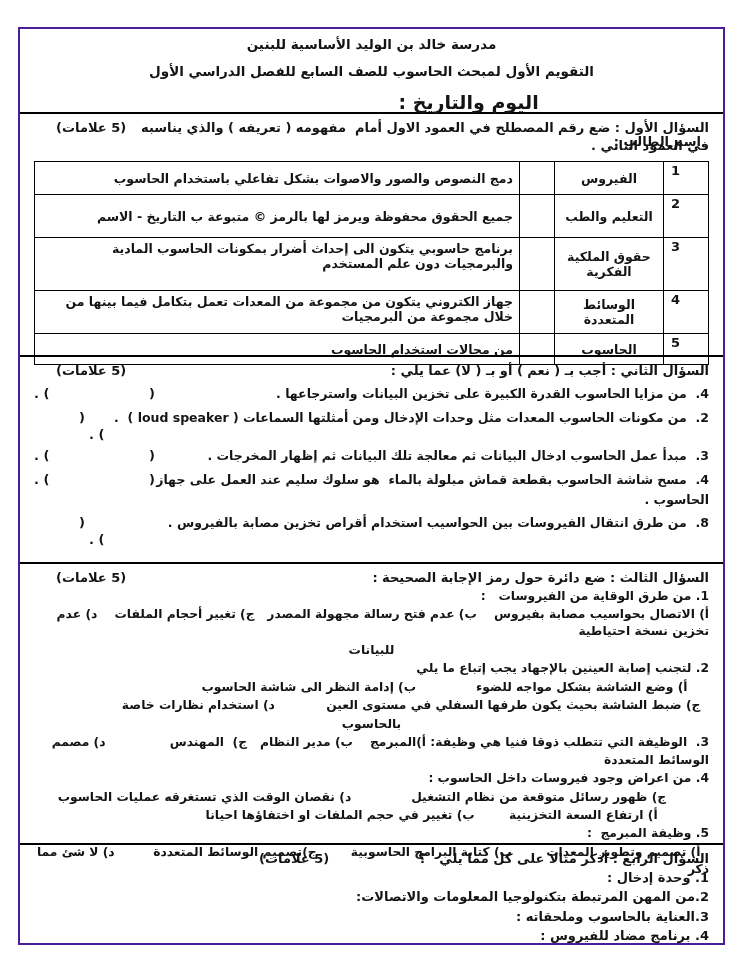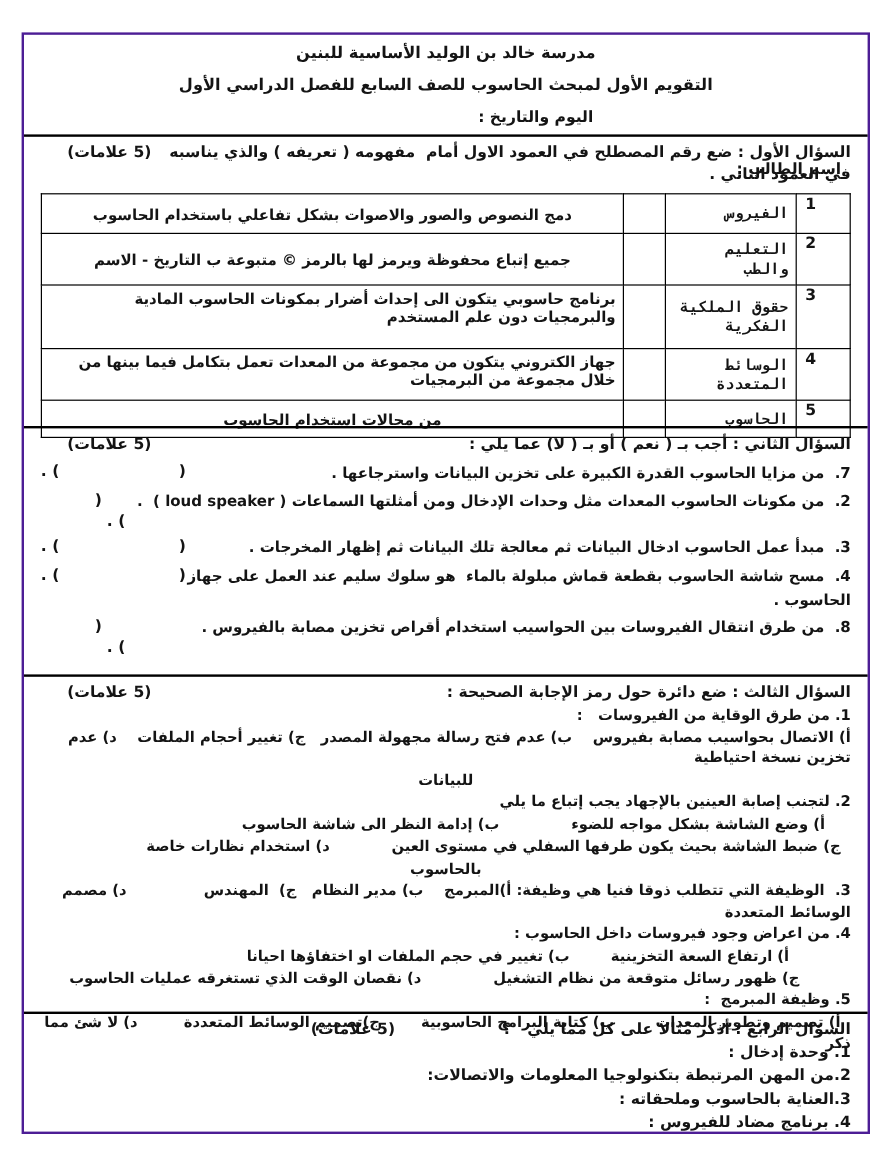--- a/index.html
+++ b/index.html
@@ -15,36 +15,36 @@
     direction:rtl;display:flex;flex-direction:column;background:#fff;
   }
   .sec{box-sizing:border-box;flex-shrink:0;padding:5px 14px;}
   .sec.divided{border-top:2px solid #000;}
 
   
   .hdr{height:83px;display:flex;flex-direction:column;align-items:center;padding-top:9px;}
   .hdr-line{font-size:13.5px;line-height:1.0;margin-bottom:13px;text-align:center;}
   .hdr-row{width:100%;position:relative;height:18px;}
   .hdr-name{position:absolute;right:8px;top:0;font-size:13px;margin-top:43px;}
-  .hdr-date{position:absolute;left:54%;top:0;font-size:13px;}
+  .hdr-date{position:absolute;left:54%;top:0;font-size:19px;}
 
   
   .qrow{display:flex;justify-content:space-between;align-items:flex-start;font-size:13px;line-height:1.35;}
   .qtitle{white-space:pre-wrap;}
   .marks{white-space:nowrap;margin-left:22px;}
   .marks.q4m{margin-left:225px;}
 
   
   .q1{height:243px;}
   .q1-table{width:100%;border-collapse:collapse;margin-top:7px;table-layout:fixed;}
   .q1-table td{border:1.6px solid #000;font-size:12.5px;padding:3px 6px;}
   td.numc{width:30px;text-align:left;vertical-align:top;direction:ltr;padding:1px 7px;font-size:13px;}
-  td.termc{width:96px;vertical-align:middle;font-family:Liberation Mono, monospace;}
+  td.termc{width:96px;text-align:center;vertical-align:middle;}
   td.ansc{width:22px;}
-  td.desc{text-align:center;vertical-align:middle;}
+  td.desc{vertical-align:middle;}
   .q1-table tr:nth-child(1) td{height:26px;}
   .q1-table tr:nth-child(2) td{height:36px;}
   .q1-table tr:nth-child(3) td{height:46px;}
   .q1-table tr:nth-child(4) td{height:36px;}
   .q1-table tr:nth-child(5) td{height:24px;}
   .q1-table tr:nth-child(3) td.desc,
   .q1-table tr:nth-child(4) td.desc{text-align:right;vertical-align:top;}
 
   
   .q2{height:207px;}
@@ -88,21 +88,21 @@
         <tr>
           <td class="numc">1</td>
           <td class="termc">الفيروس</td>
           <td class="ansc"></td>
           <td class="desc">دمج النصوص والصور والاصوات بشكل تفاعلي باستخدام الحاسوب</td>
         </tr>
         <tr>
           <td class="numc">2</td>
           <td class="termc">التعليم والطب</td>
           <td class="ansc"></td>
-          <td class="desc">جميع إتباع محفوظة ويرمز لها بالرمز  ©  متبوعة ب التاريخ - الاسم</td>
+          <td class="desc">جميع الحقوق محفوظة ويرمز لها بالرمز  ©  متبوعة ب التاريخ - الاسم</td>
         </tr>
         <tr>
           <td class="numc">3</td>
           <td class="termc">حقوق الملكية الفكرية</td>
           <td class="ansc"></td>
           <td class="desc">برنامج حاسوبي يتكون الى إحداث أضرار بمكونات الحاسوب المادية والبرمجيات دون علم المستخدم</td>
         </tr>
         <tr>
           <td class="numc">4</td>
           <td class="termc">الوسائط المتعددة</td>
@@ -119,21 +119,21 @@
     </table>
   </div>
 
   <div class="sec divided q2">
     <div class="qrow">
       <span class="qtitle">السؤال الثاني : أجب بـ ( نعم ) أو بـ ( لا) عما يلي :</span>
       <span class="marks">(5 علامات)</span>
     </div>
 
     <div class="q2-item">
-      <span class="q2-text">7.  من مزايا الحاسوب القدرة الكبيرة على تخزين البيانات واسترجاعها .</span>
+      <span class="q2-text">4.  من مزايا الحاسوب القدرة الكبيرة على تخزين البيانات واسترجاعها .</span>
       <span class="ans">. (                      )</span>
     </div>
 
     <div class="q2-item">
       <span class="q2-text">2.  من مكونات الحاسوب المعدات مثل وحدات الإدخال ومن أمثلتها السماعات ( loud speaker )  .</span>
       <span class="ans shift">)</span>
     </div>
     <div class="q2-line2">
       <span class="ans">. (</span>
     </div>
@@ -168,22 +168,22 @@
     <div class="q3-line q3-cont">للبيانات</div>
 
     <div class="q3-line">2. لتجنب إصابة العينين بالإجهاد يجب إتباع ما يلي</div>
     <div class="q3-line">     أ) وضع الشاشة بشكل مواجه للضوء              ب) إدامة النظر الى شاشة الحاسوب</div>
     <div class="q3-line">  ج) ضبط الشاشة بحيث يكون طرفها السفلي في مستوى العين            د) استخدام نظارات خاصة</div>
     <div class="q3-line q3-cont">بالحاسوب</div>
 
     <div class="q3-line">3.  الوظيفة التي تتطلب ذوقا فنيا هي وظيفة: أ)المبرمج    ب) مدير النظام   ج)  المهندس               د) مصمم الوسائط المتعددة</div>
 
     <div class="q3-line">4. من اعراض وجود فيروسات داخل الحاسوب :</div>
+    <div class="q3-line">          ج) ظهور رسائل متوقعة من نظام التشغيل              د) نقصان الوقت الذي تستغرقه عمليات الحاسوب</div>
     <div class="q3-line">            أ) ارتفاع السعة التخزينية        ب) تغيير في حجم الملفات او اختفاؤها احيانا</div>
-    <div class="q3-line">          ج) ظهور رسائل متوقعة من نظام التشغيل              د) نقصان الوقت الذي تستغرقه عمليات الحاسوب</div>
 
     <div class="q3-line">5. وظيفة المبرمج  :</div>
     <div class="q3-line">  أ) تصميم وتطوير المعدات        ب) كتابة البرامج الحاسوبية        ج)تصميم الوسائط المتعددة         د) لا شئ مما ذكر</div>
   </div>
 
   <div class="sec divided q4">
     <div class="qrow">
       <span class="qtitle">السؤال الرابع : أذكر مثالا على كل مما يلي   ؟</span>
       <span class="marks q4m">(5 علامات)</span>
     </div>

